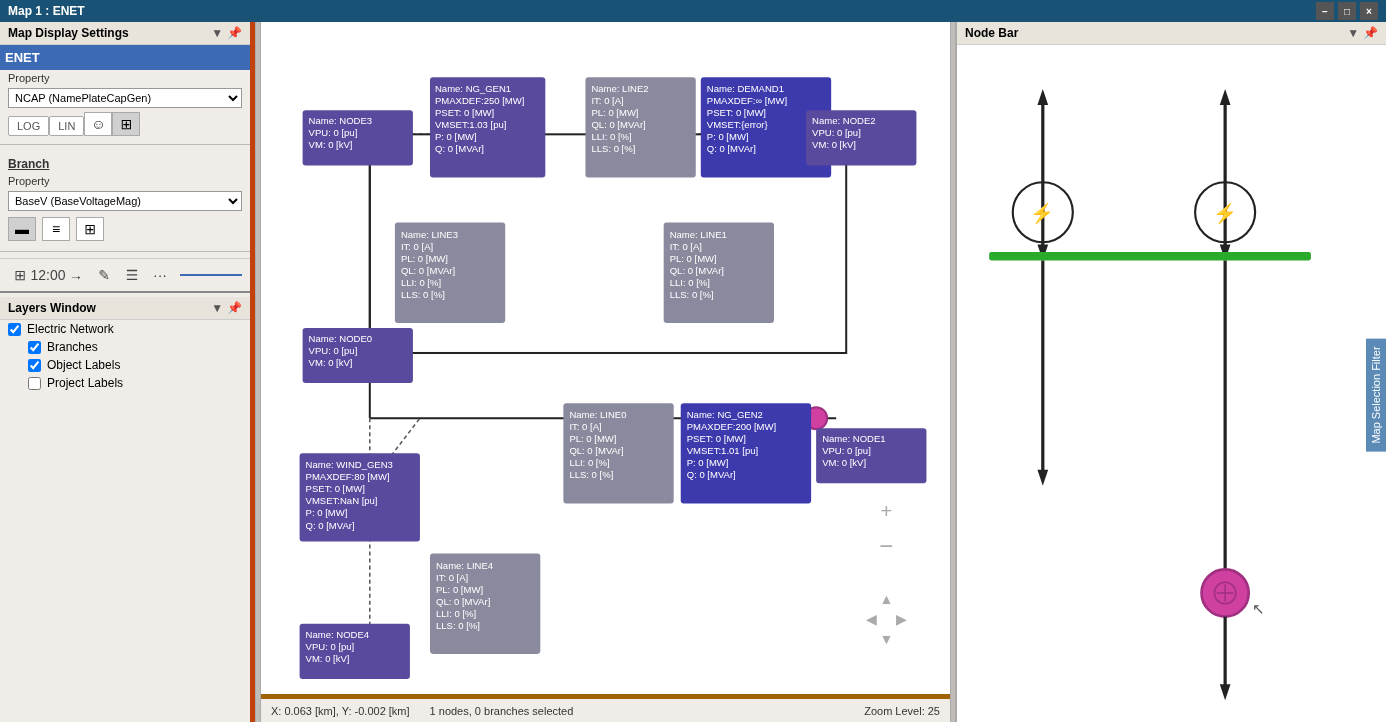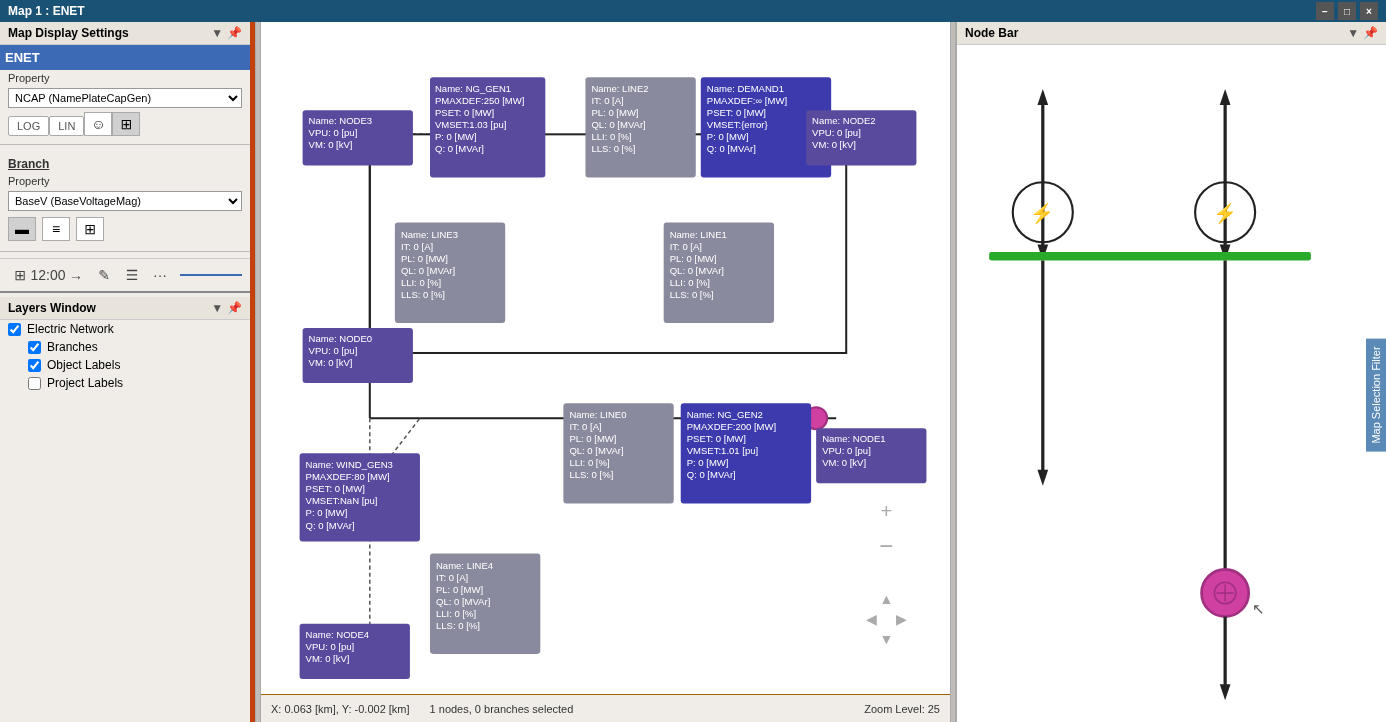--- a/index.html
+++ b/index.html
@@ -171,21 +171,21 @@
       background: white;
       overflow: hidden;
     }
 
     
     #status-bar {
       position: absolute;
       bottom: 0; left: 0; right: 0;
       height: 28px;
       background: #f0ede8;
-      border-top: 1px solid #a16207;
+      border-top: 5px solid #a16207;
       display: flex;
       align-items: center;
       padding: 0 10px;
       font-size: 11px;
       color: #333;
       gap: 20px;
     }
 
     
     #right-panel {

